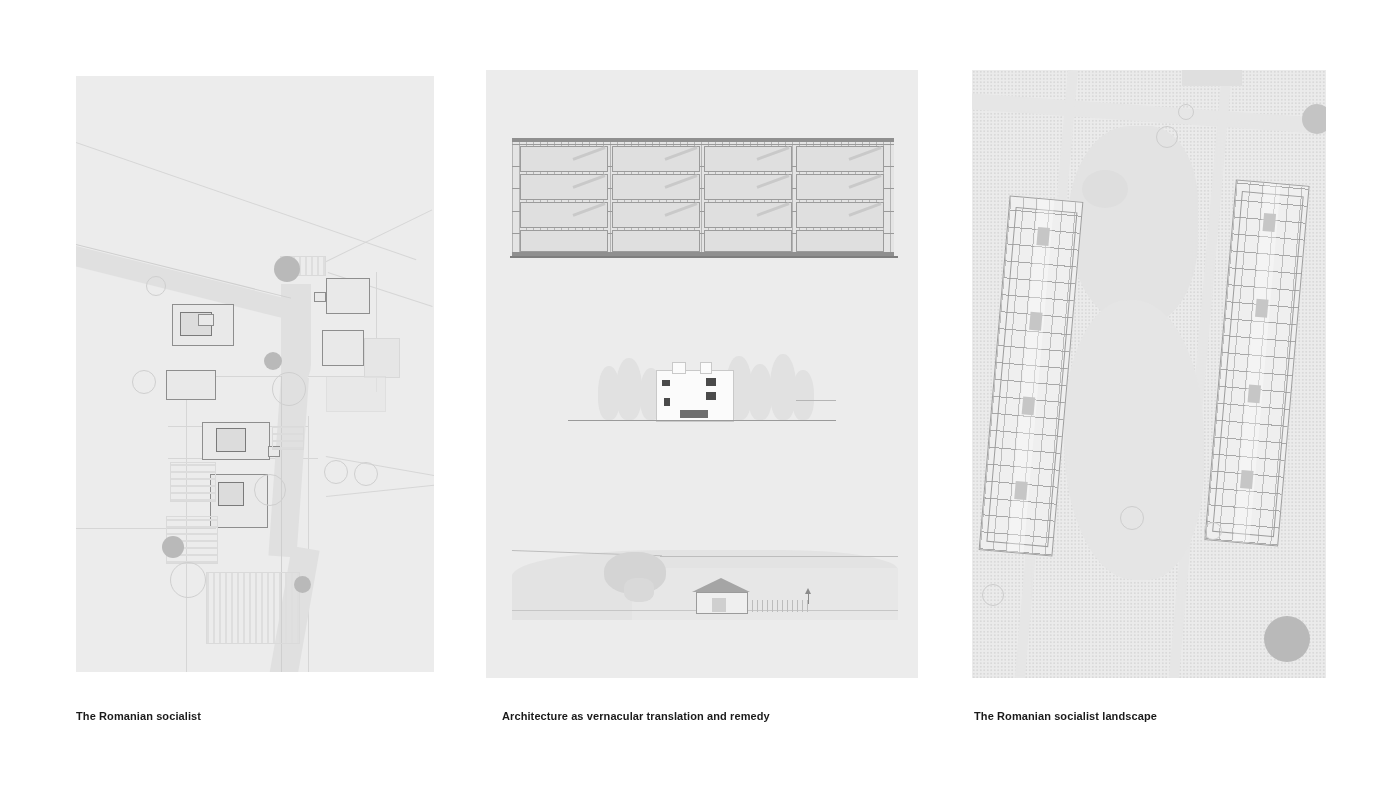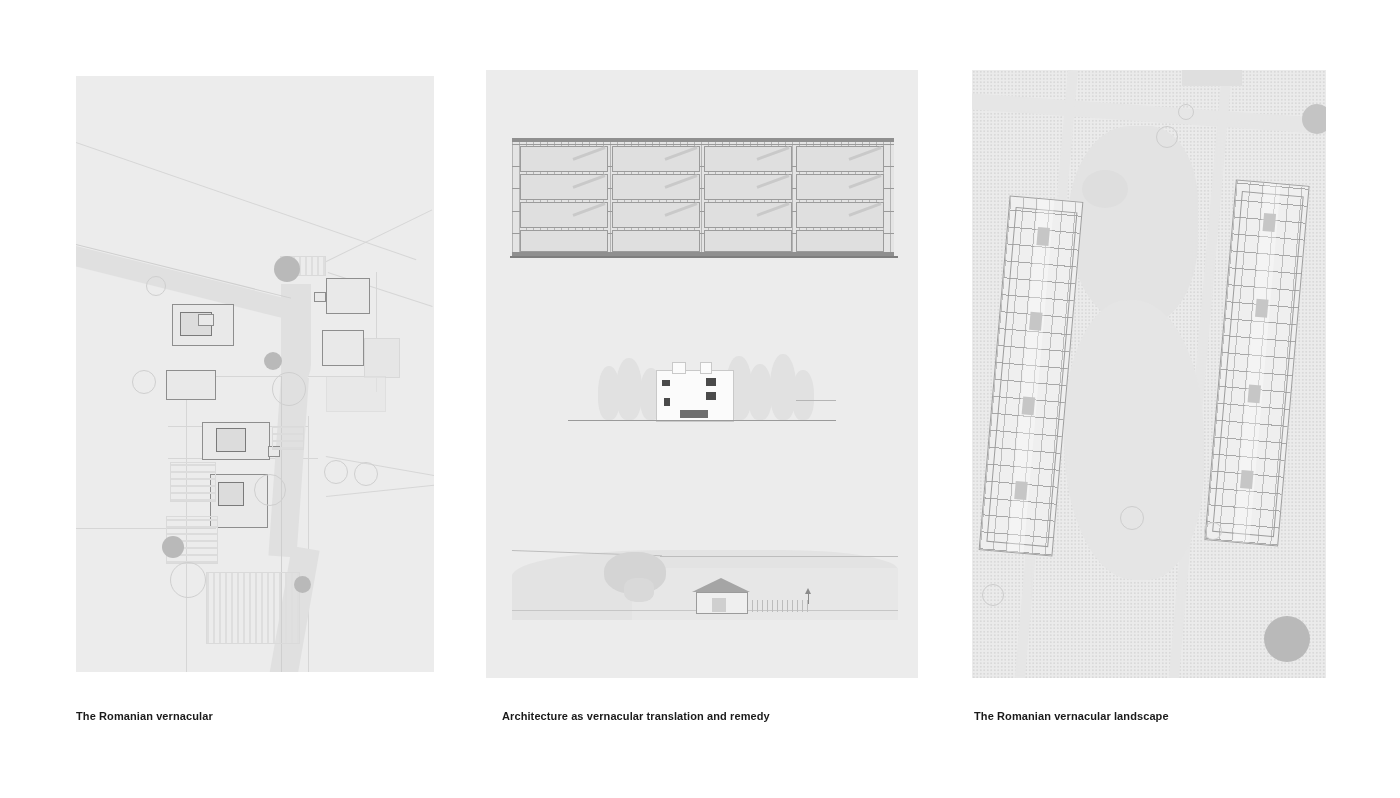--- a/index.html
+++ b/index.html
@@ -148,21 +148,21 @@
     <div class="tree dk" style="left:86px;top:460px;width:22px;height:22px;"></div>
     <div class="tree dk" style="left:218px;top:500px;width:17px;height:17px;"></div>
     <div class="tree o" style="left:56px;top:294px;width:22px;height:22px;"></div>
     <div class="tree o" style="left:196px;top:296px;width:32px;height:32px;"></div>
     <div class="tree o" style="left:248px;top:384px;width:22px;height:22px;"></div>
     <div class="tree o" style="left:278px;top:386px;width:22px;height:22px;"></div>
     <div class="tree o" style="left:94px;top:486px;width:34px;height:34px;"></div>
     <div class="tree o" style="left:178px;top:398px;width:30px;height:30px;"></div>
     <div class="tree o" style="left:70px;top:200px;width:18px;height:18px;"></div>
   </div>
-  <div class="caption" style="left:76px;top:710px;">The Romanian vernacular</div>
+  <div class="caption" style="left:76px;top:710px;">The Romanian socialist</div>
 
   <div class="panel" id="p2">
 
     <div class="sec-frame" style="left:26px;top:68px;width:382px;height:118px;">
       <div class="sec-grid"></div>
       <div class="sec-fill" style="left:0;top:0;width:382px;height:4px;background:#8f8f8f;"></div>
       <div class="sec-fill" style="left:0;top:114px;width:382px;height:4px;background:#8f8f8f;"></div>
 
       <div class="sec-unit" style="left:8px;top:8px;width:86px;height:24px;"></div>
       <div class="sec-unit" style="left:100px;top:8px;width:86px;height:24px;"></div>
@@ -274,15 +274,15 @@
 
     <div class="blob" style="left:330px;top:34px;width:30px;height:30px;background:#c4c4c4;"></div>
     <div class="blob" style="left:292px;top:546px;width:46px;height:46px;background:#b9b9b9;"></div>
     <div class="blob" style="left:184px;top:56px;width:20px;height:20px;border:1px solid #cdcdcd;"></div>
     <div class="blob" style="left:148px;top:436px;width:22px;height:22px;border:1px solid #cdcdcd;"></div>
     <div class="blob" style="left:10px;top:514px;width:20px;height:20px;border:1px solid #cdcdcd;"></div>
     <div class="blob" style="left:232px;top:452px;width:16px;height:16px;border:1px solid #cdcdcd;"></div>
     <div class="blob" style="left:206px;top:34px;width:14px;height:14px;border:1px solid #cdcdcd;"></div>
     <div style="position:absolute;left:210px;top:0;width:60px;height:16px;background:#dfdfdf;"></div>
   </div>
-  <div class="caption" style="left:974px;top:710px;">The Romanian vernacular landscape</div>
+  <div class="caption" style="left:974px;top:710px;">The Romanian socialist landscape</div>
 
 </div>
 
 </body></html>

